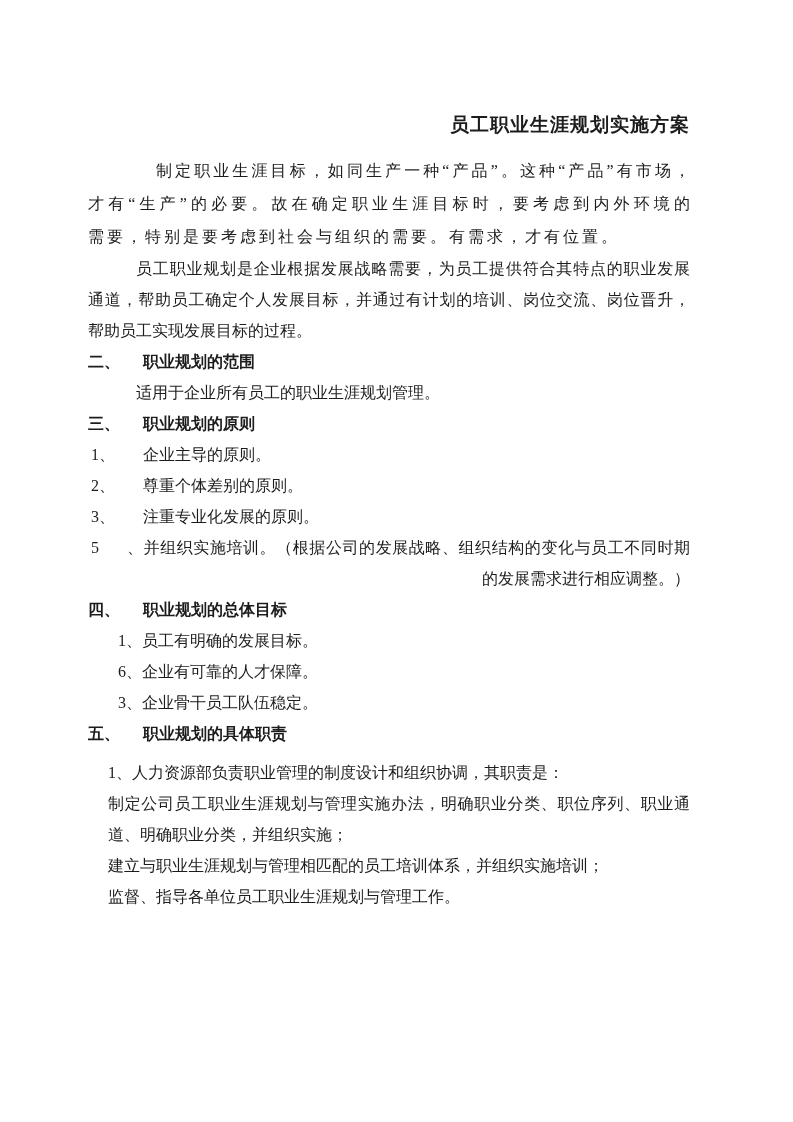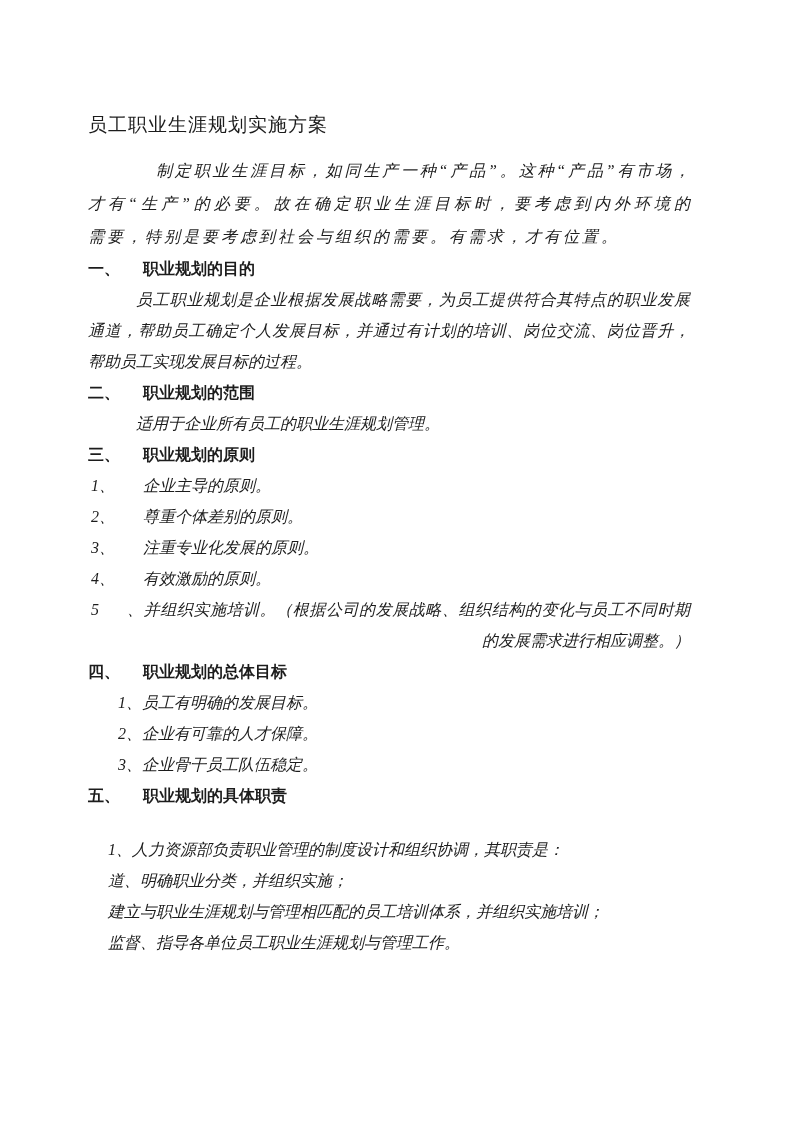--- a/index.html
+++ b/index.html
@@ -13,33 +13,32 @@
     height: 1122px;
     background: #ffffff;
     box-sizing: border-box;
     padding: 112px 103px 0 88px;
     font-family: "Liberation Serif", "DejaVu Serif", serif;
     color: #1c1c1c;
     font-size: 16px;
     overflow: hidden;
   }
   .doc-title {
-    text-align: left;
-    font-weight: normal;
+    text-align: right;
+    font-weight: bold;
     font-size: 19px;
     line-height: 26px;
     letter-spacing: 1px;
   }
   .intro {
     margin-top: 16px;
   }
   .ln {
     line-height: 31px;
     white-space: nowrap;
-    font-style: italic;
   }
   .intro .ln {
     line-height: 33px;
   }
   
   .just {
     white-space: normal;
     text-align: justify;
     text-align-last: justify;
     -moz-text-align-last: justify;
@@ -55,39 +54,36 @@
     display: inline-block;
     width: 55px;
   }
   .list-row { padding-left: 3px; }
   .inum {
     display: inline-block;
     width: 52px;
   }
   .cont { padding-left: 20px; text-align: right; }           
   .goal-row { padding-left: 30px; }       
-  .duty { margin-top: 23px; }
+  .duty { margin-top: 8px; }
   .duty .ln { padding-left: 20px; }
 </style>
 </head>
 <body>
 
 <div class="page">
 
   <div class="doc-title">员工职业生涯规划实施方案</div>
 
   <div class="intro">
     <div class="ln just indent-first">制定职业生涯目标，如同生产一种“产品”。这种“产品”有市场，</div>
     <div class="ln just">才有“生产”的必要。故在确定职业生涯目标时，要考虑到内外环境的</div>
     <div class="ln ls3">需要，特别是要考虑到社会与组织的需要。有需求，才有位置。</div>
   </div>
 
-  <div class="heading">
-    <span class="hnum">一、</span><span>职业规划的目的</span>
-  </div>
   <div>
     <div class="ln just indent-body">员工职业规划是企业根据发展战略需要，为员工提供符合其特点的职业发展</div>
     <div class="ln just">通道，帮助员工确定个人发展目标，并通过有计划的培训、岗位交流、岗位晋升，</div>
     <div class="ln">帮助员工实现发展目标的过程。</div>
   </div>
 
   <div class="heading">
     <span class="hnum">二、</span><span>职业规划的范围</span>
   </div>
   <div>
@@ -100,41 +96,39 @@
   <div>
     <div class="ln list-row">
       <span class="inum">1、</span><span>企业主导的原则。</span>
     </div>
     <div class="ln list-row">
       <span class="inum">2、</span><span>尊重个体差别的原则。</span>
     </div>
     <div class="ln list-row">
       <span class="inum">3、</span><span>注重专业化发展的原则。</span>
     </div>
-    <div class="ln list-row">
-      <span class="inum">4、</span><span>有效激励的原则。</span>
-    </div>
     <div class="ln just list-row">
       <span class="inum">5、</span><span>并组织实施培训。（根据公司的发展战略、组织结构的变化与员工不同时期</span>
     </div>
     <div class="ln cont">的发展需求进行相应调整。）</div>
   </div>
 
   <div class="heading">
     <span class="hnum">四、</span><span>职业规划的总体目标</span>
   </div>
   <div>
     <div class="ln goal-row">1、员工有明确的发展目标。</div>
-    <div class="ln goal-row">2、企业有可靠的人才保障。</div>
+    <div class="ln goal-row">6、企业有可靠的人才保障。</div>
     <div class="ln goal-row">3、企业骨干员工队伍稳定。</div>
   </div>
 
   <div class="heading">
     <span class="hnum">五、</span><span>职业规划的具体职责</span>
   </div>
   <div class="duty">
     <div class="ln">1、人力资源部负责职业管理的制度设计和组织协调，其职责是：</div>
+    <div class="ln just">制定公司员工职业生涯规划与管理实施办法，明确职业分类、职位序列、职业通</div>
     <div class="ln">道、明确职业分类，并组织实施；</div>
     <div class="ln">建立与职业生涯规划与管理相匹配的员工培训体系，并组织实施培训；</div>
     <div class="ln">监督、指导各单位员工职业生涯规划与管理工作。</div>
   </div>
 
 </div>
 
 </body></html>

